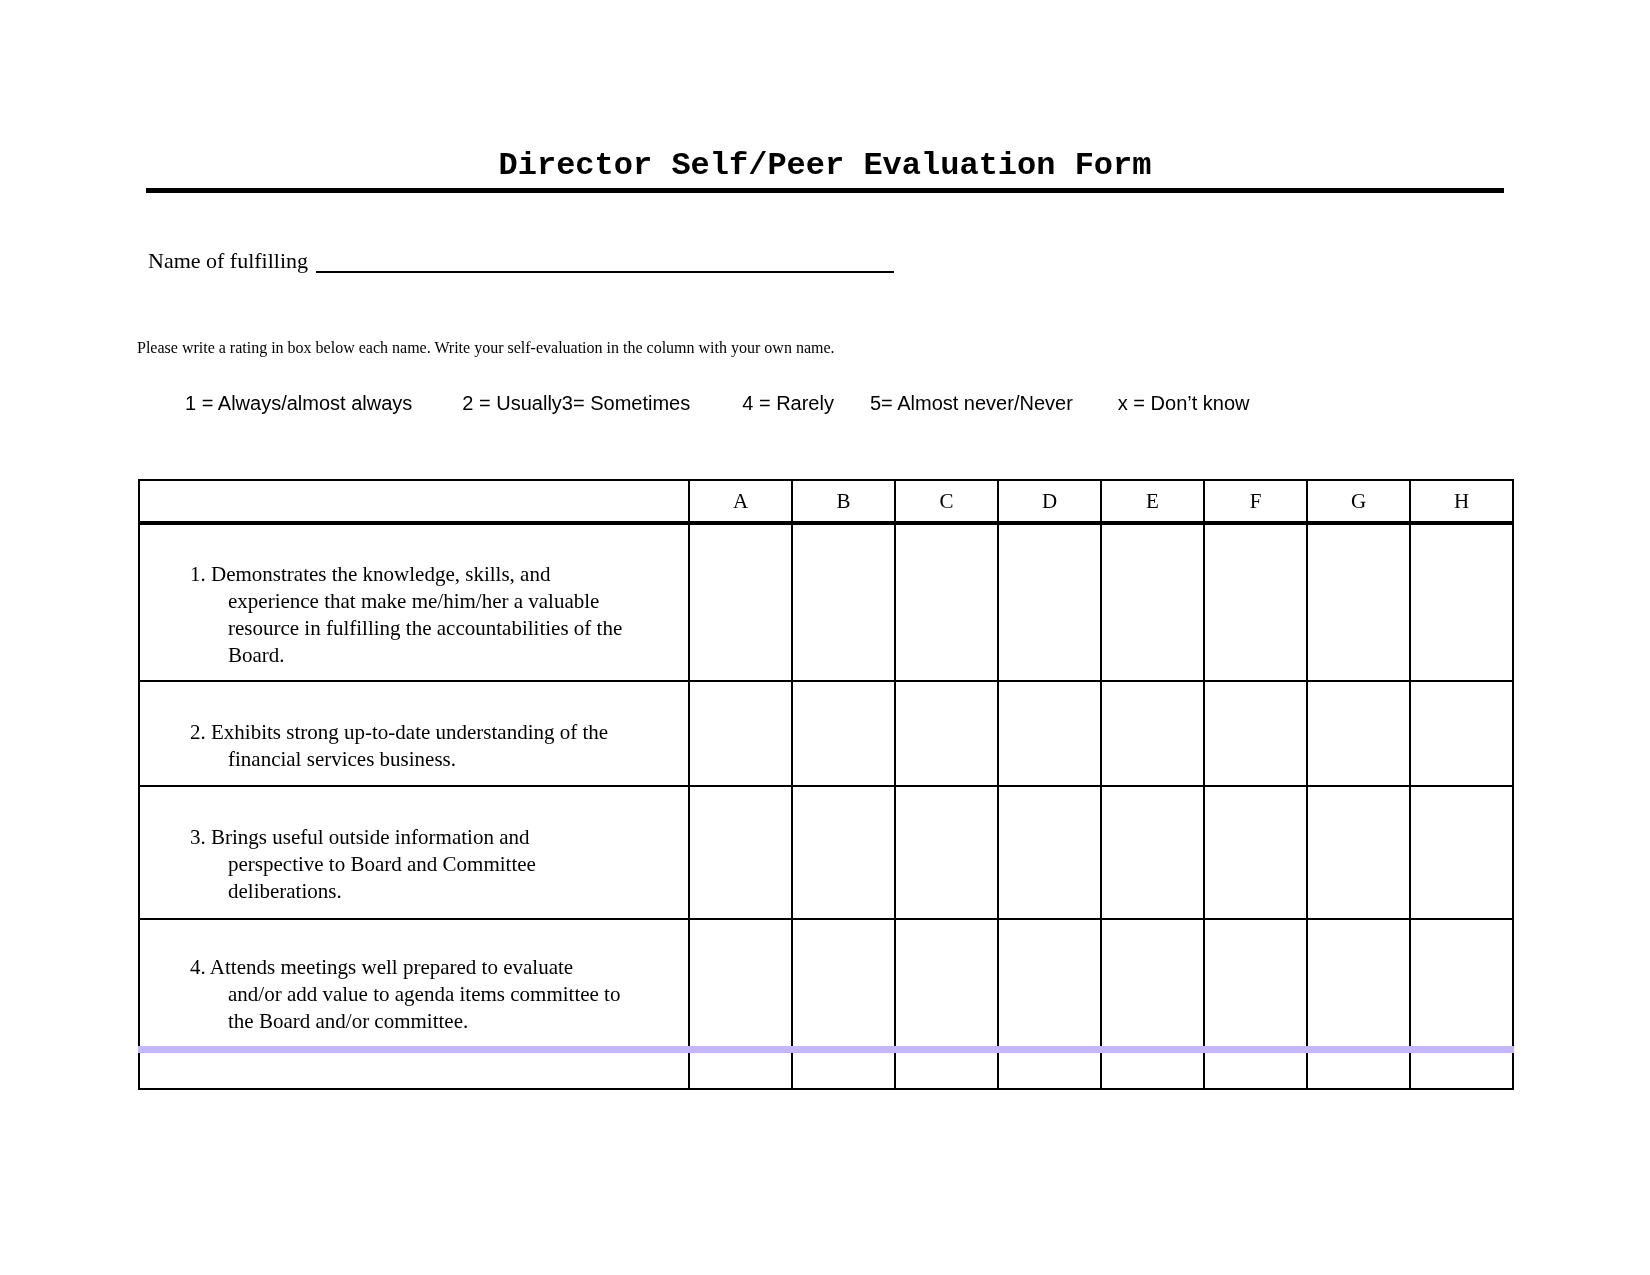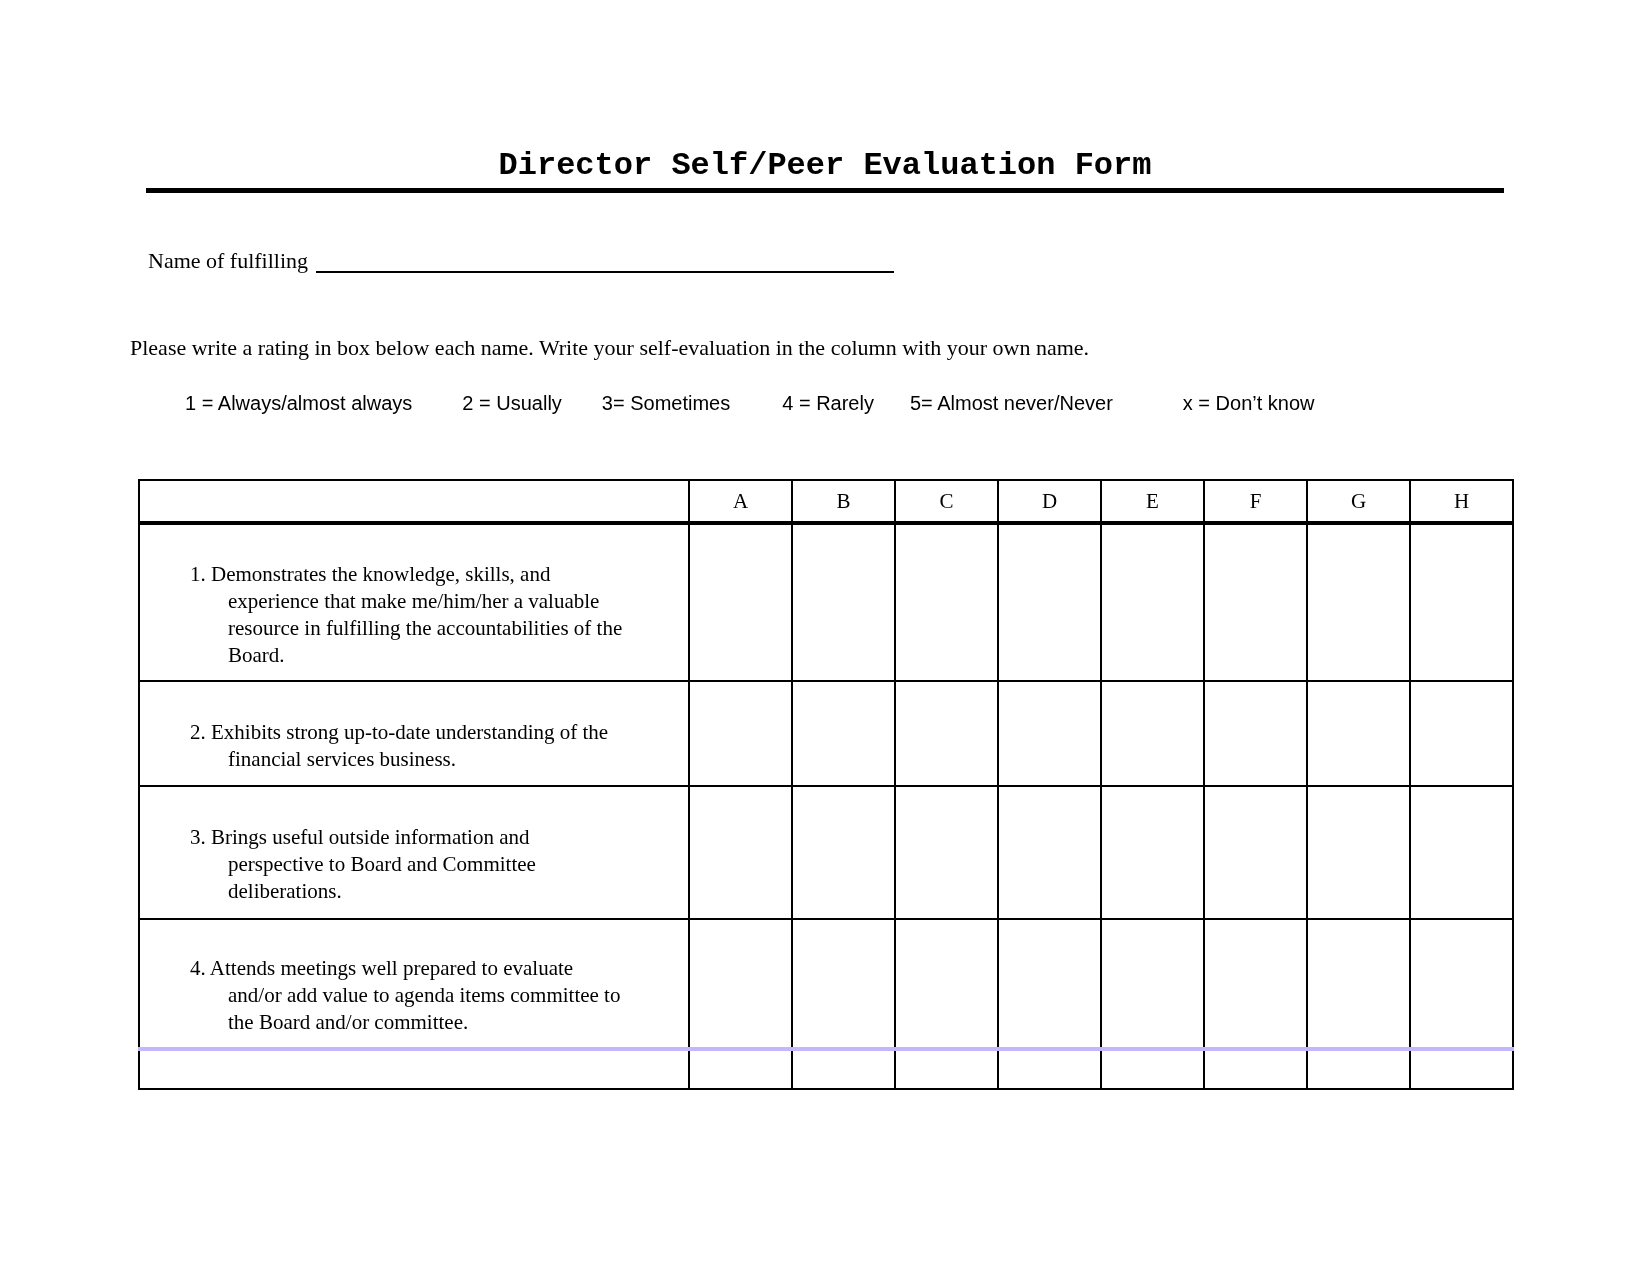--- a/index.html
+++ b/index.html
@@ -34,37 +34,37 @@
     font-size:22px; line-height:28px; white-space:nowrap;
   }
   .name-line {
     display:inline-block; width:578px; height:0;
     border-bottom:2px solid #000;
     margin-left:8px; position:relative; top:5px;
   }
 
   
   .instructions {
-    position:absolute; left:130px; top:334px; margin:0;
+    position:absolute; left:137px; top:334px; margin:0;
     font-family:"Liberation Serif","DejaVu Serif",serif;
-    font-size:22px; line-height:28px; white-space:nowrap;
+    font-size:16px; line-height:28px; white-space:nowrap;
   }
 
   
   .scale-row {
     position:absolute; left:185px; top:389px;
     display:flex; align-items:flex-end;
     font-family:Liberation Sans, sans-serif;
     font-size:20px; line-height:28px; white-space:nowrap;
   }
   .scale-item:nth-child(2){ margin-left:50px; }
-  .scale-item:nth-child(3){ margin-left:40px; }
+  .scale-item:nth-child(3){ }
   .scale-item:nth-child(4){ margin-left:52px; }
   .scale-item:nth-child(5){ margin-left:36px; }
-  .scale-item:nth-child(6){ margin-left:70px; }
+  .scale-item:nth-child(6){ margin-left:45px; }
 
   
   table.eval-table {
     position:absolute; left:138px; top:479px;
     border-collapse:collapse; table-layout:fixed;
     font-family:"Liberation Serif","DejaVu Serif",serif;
     font-size:21px; line-height:27px; color:#000;
   }
   .eval-table col.c-desc   { width:550px; }
   .eval-table col.c-rating { width:103px; }
@@ -75,21 +75,21 @@
   .eval-table thead th {
     font-weight:normal; font-size:21px; text-align:center;
     vertical-align:middle;
     border-bottom:4px solid #000;
   }
   .eval-table tbody tr:nth-child(1){ height:158px; }
   .eval-table tbody tr:nth-child(2){ height:105px; }
   .eval-table tbody tr:nth-child(3){ height:133px; }
   .eval-table tbody tr:nth-child(4){ height:130px; }
   .eval-table tbody tr:nth-child(5){ height:40px; }
-  .eval-table tbody tr:nth-child(4) td { border-bottom:4px solid #c4b5fd; }
+  .eval-table tbody tr:nth-child(4) td { border-bottom:7px solid #c4b5fd; }
   td.desc {
     vertical-align:middle; text-align:left;
     padding:24px 18px 0 88px;
   }
   td.desc .line { white-space:nowrap; }
   td.desc .line-first { margin-left:-38px; }
   td.rating { vertical-align:middle; }
 </style>
 </head>
 <body>

